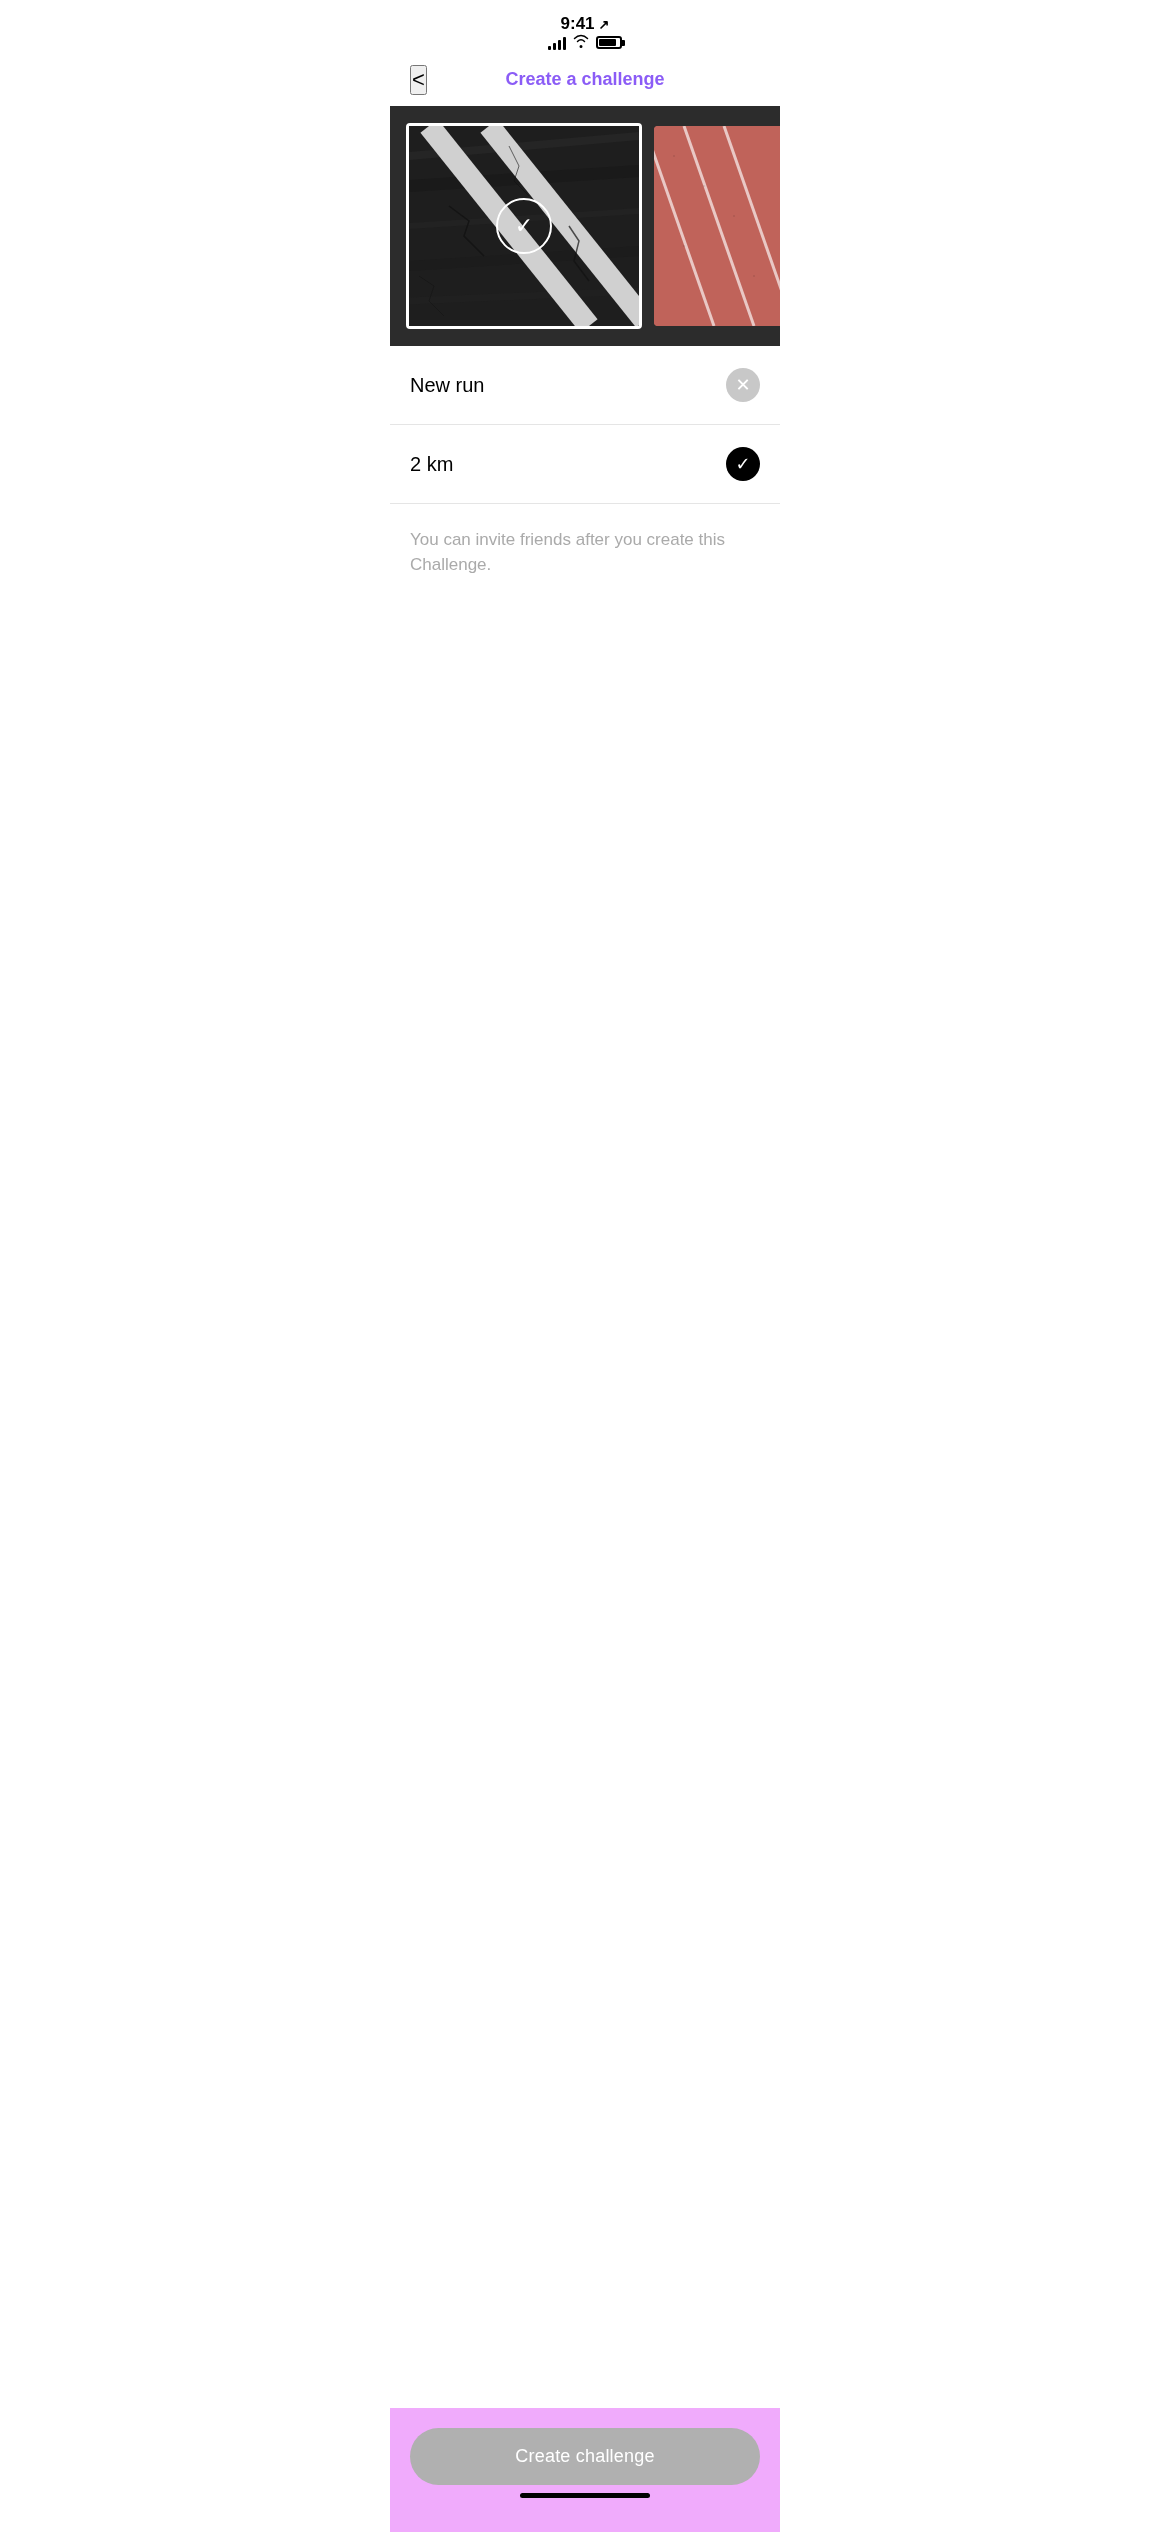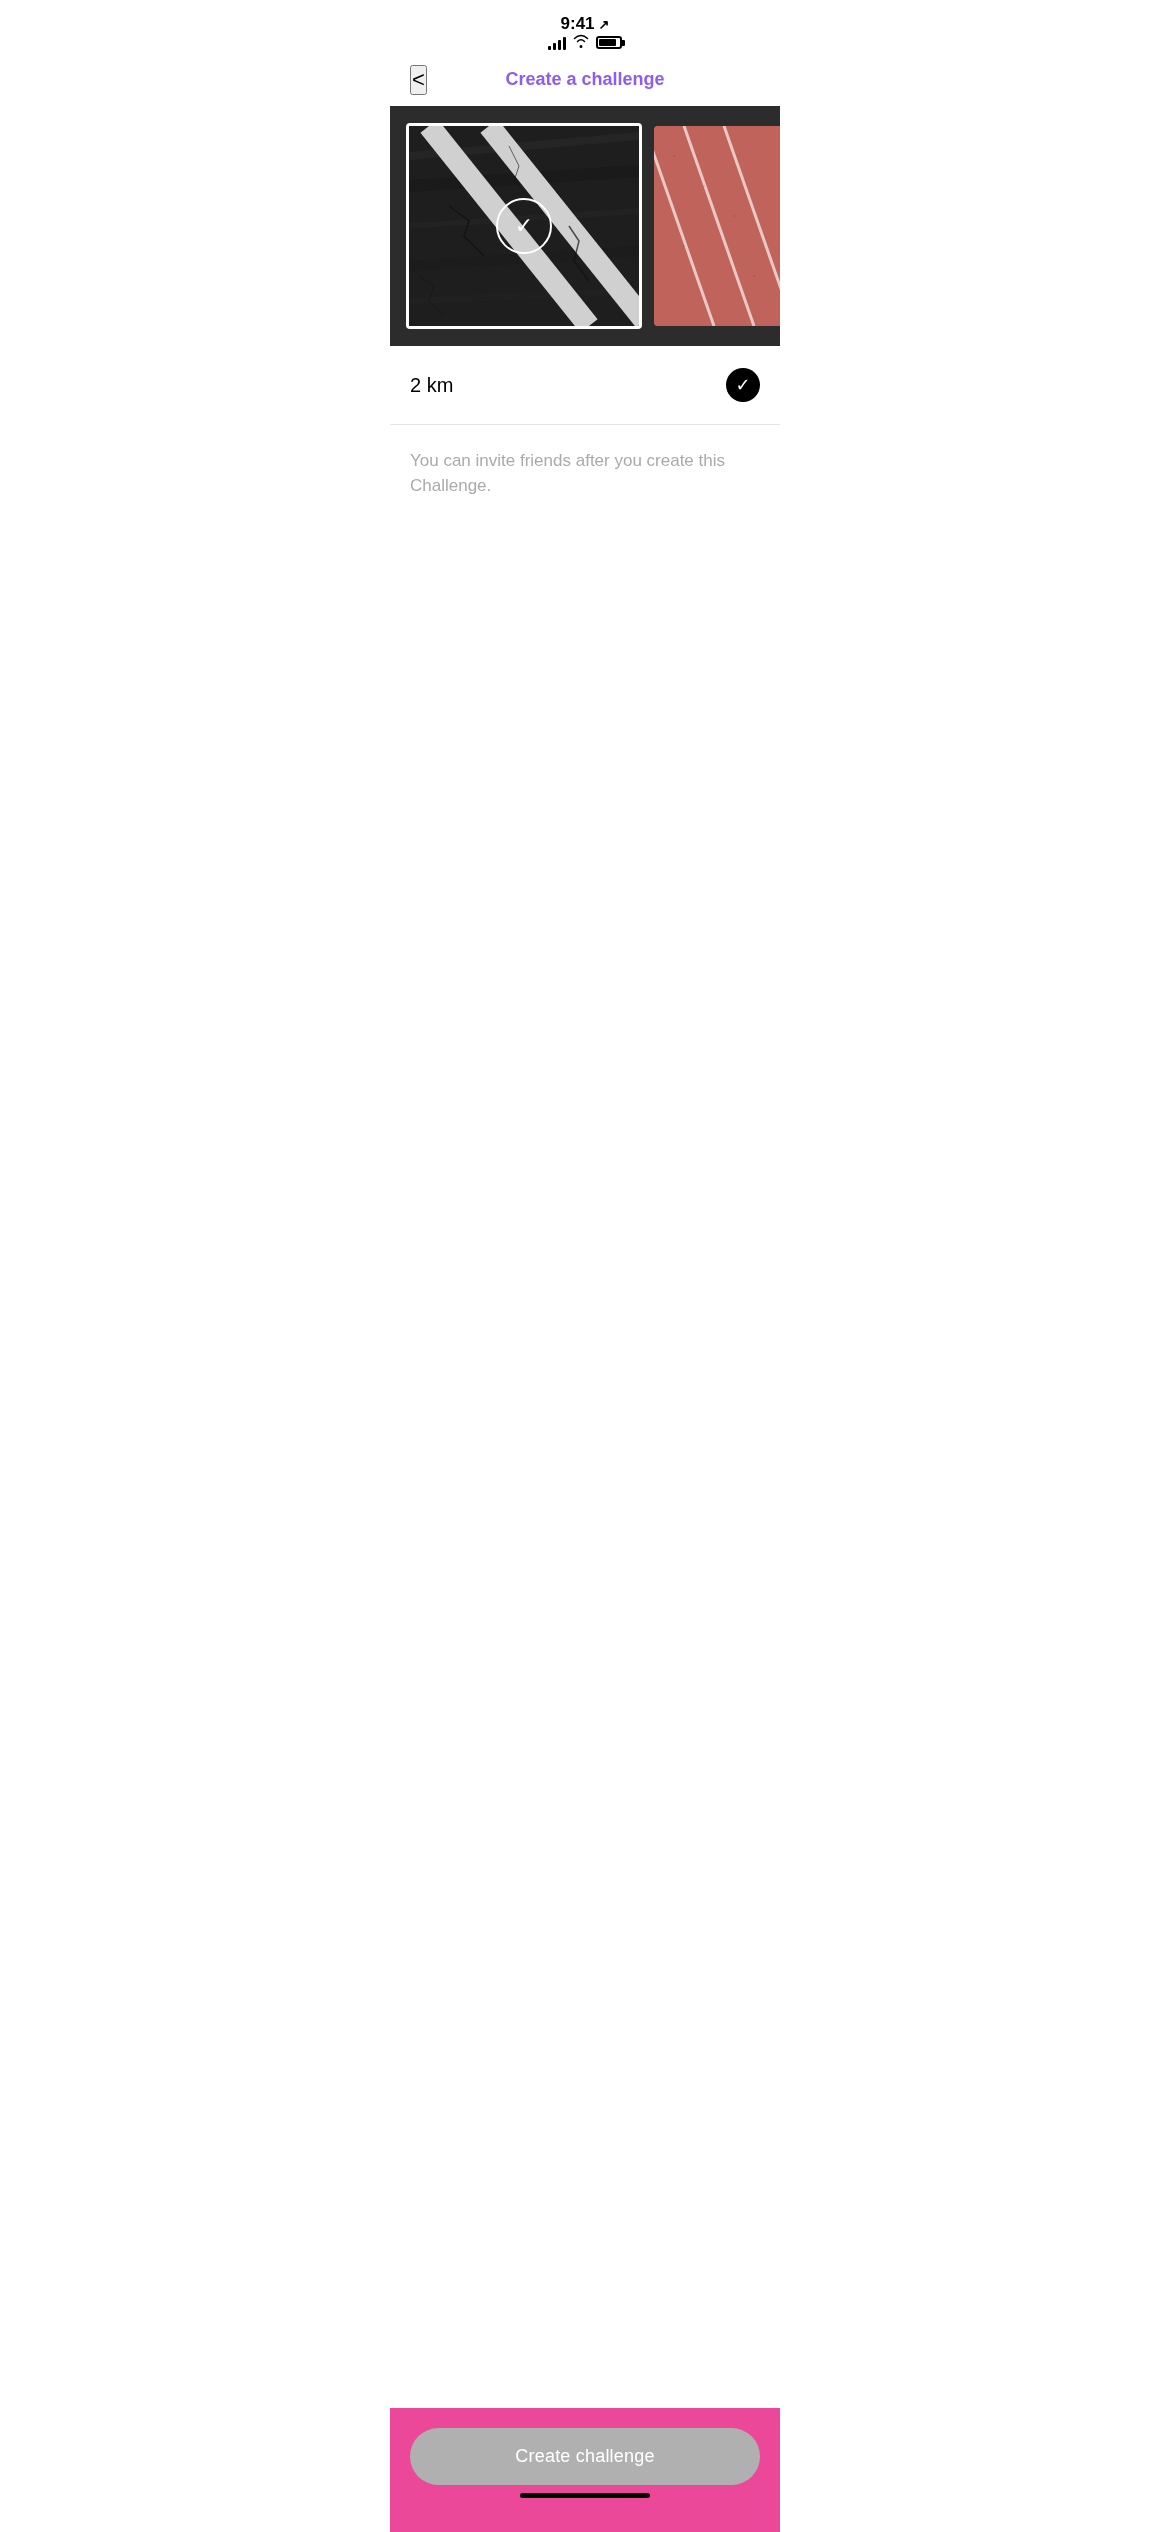--- a/index.html
+++ b/index.html
@@ -287,21 +287,21 @@
       line-height: 1.45;
     }
 
     .bottom-btn-area {
       padding: 20px 20px 30px;
       position: fixed;
       bottom: 0;
       left: 50%;
       transform: translateX(-50%);
       width: 390px;
-      background: #ec4899;
+      background: #f0abfc;
     }
 
     .create-btn {
       width: 100%;
       padding: 18px;
       background: #b0b0b0;
       border: none;
       border-radius: 30px;
       font-size: 18px;
       font-weight: 500;
@@ -407,20 +407,26 @@
         <circle cx="80" cy="90" r="1" fill="rgba(0,0,0,0.1)"></circle>
         <circle cx="30" cy="120" r="1" fill="rgba(0,0,0,0.1)"></circle>
         <circle cx="100" cy="150" r="1" fill="rgba(0,0,0,0.1)"></circle>
       </svg>
     </div>
   </div>
 </div>
 
 <div class="content">
 
+  <div class="row">
+    <span class="row-label">New run</span>
+    <div class="clear-btn">
+      <span class="clear-x">✕</span>
+    </div>
+  </div>
 
   <div class="row">
     <span class="row-label">2 km</span>
     <div class="check-circle">
       <span class="check-white">✓</span>
     </div>
   </div>
 
 
   <div class="invite-text">You can invite friends after you create this Challenge.</div>

